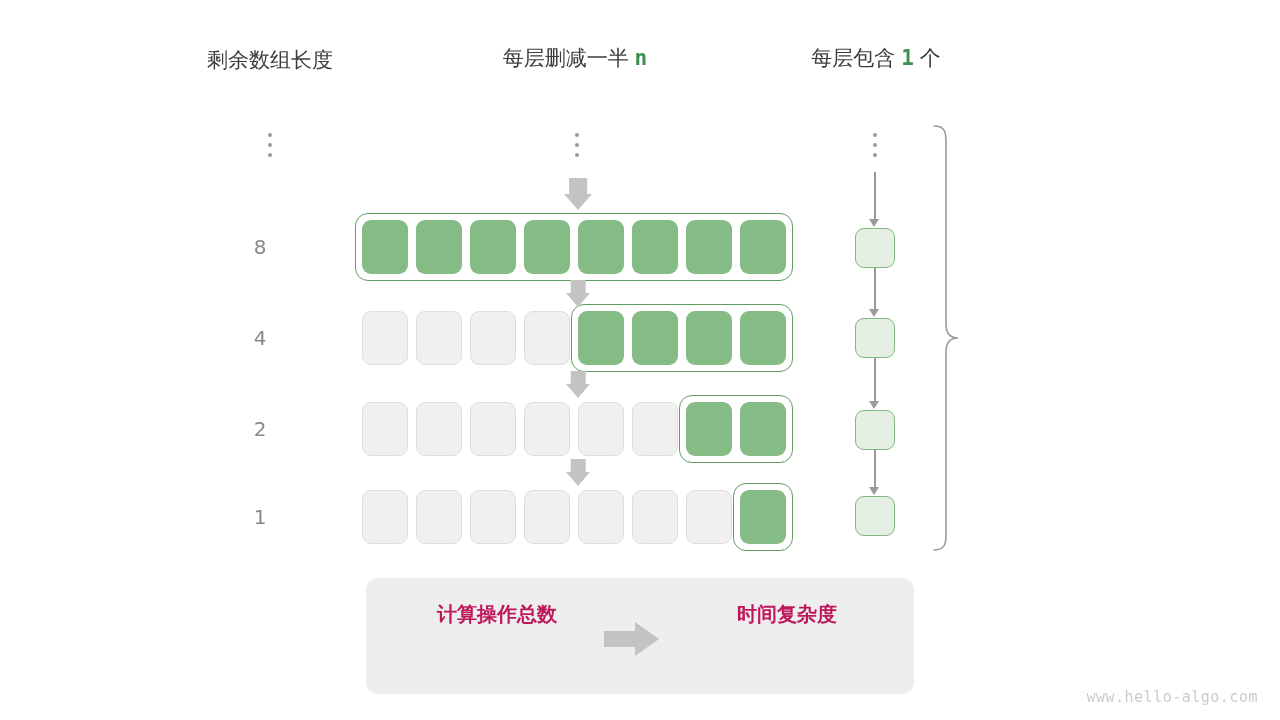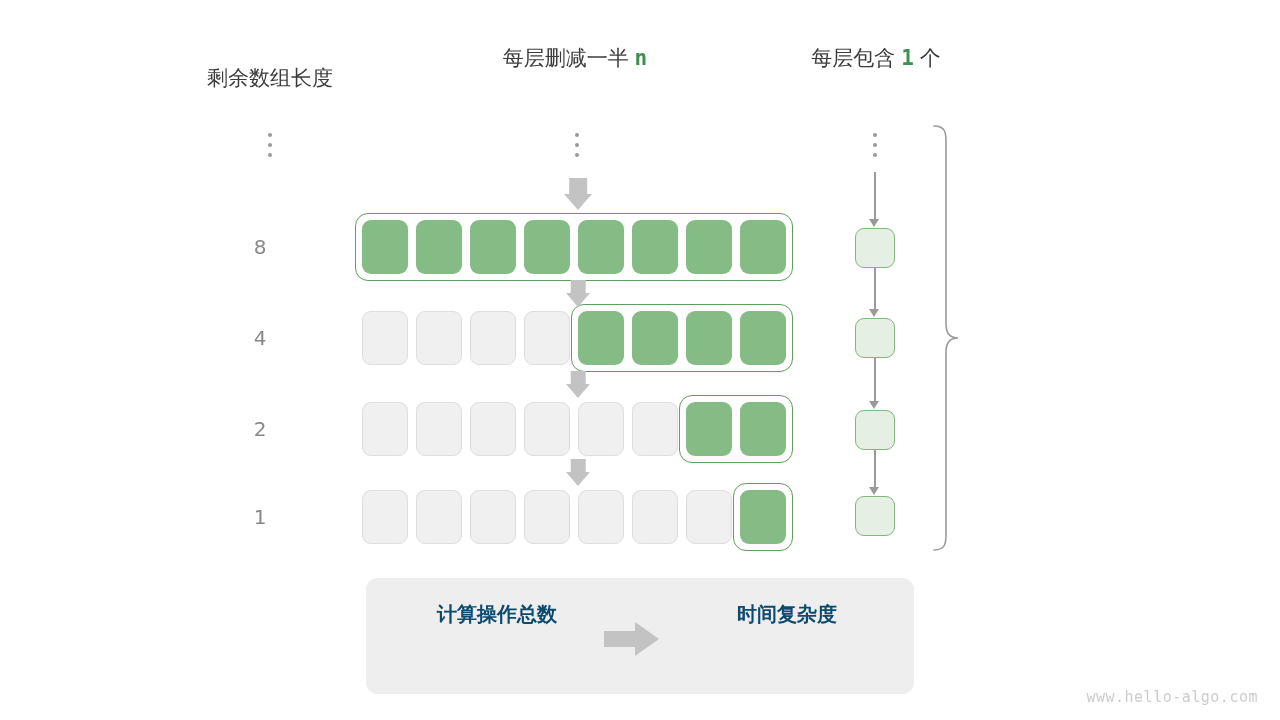--- a/index.html
+++ b/index.html
@@ -18,21 +18,21 @@
   
   .hdr {
     position: absolute;
     text-align: center;
     font-size: 21px;
     line-height: 31px;
     color: #3c3c3c;
     white-space: nowrap;
     font-weight: 400;
   }
-  .hdr-left  { left: 150px; top: 62px;  width: 240px; }
+  .hdr-left  { left: 150px; top: 44px;  width: 240px; }
   .hdr-mid   { left: 455px; top: 42px;  width: 240px; }
   .hdr-right { left: 756px; top: 42px;  width: 240px; text-align: center; }
   .accent { color: #3f8f4e; font-weight: bold; font-family: "DejaVu Sans Mono", monospace; }
 
   
   .dots {
     position: absolute;
     width: 14px;
     display: flex; flex-direction: column; align-items: center;
     gap: 6px;
@@ -125,21 +125,21 @@
   .summary {
     position: absolute; left: 366px; top: 578px;
     width: 548px; height: 116px;
     background: #eeeeee;
     border-radius: 12px;
   }
   .sum-col { position: absolute; top: 20px; text-align: center; width: 230px; }
   .sum-left  { left: 16px; }
   .sum-right { left: 306px; }
   .sum-title {
-    font-size: 20px; font-weight: bold; color: #0c4a6e;
+    font-size: 20px; font-weight: bold; color: #be185d;
     line-height: 32px; white-space: nowrap;
   }
   .sum-val {
     font-size: 21px; font-weight: bold; line-height: 36px;
     font-family: "DejaVu Sans Mono", monospace; white-space: nowrap;
   }
   .sum-val.green { color: #3f8f4e; }
   .sum-val.teal  { color: #2e8b7f; font-family: "Liberation Sans", sans-serif; }
   .sum-val.teal .mono { font-family: "DejaVu Sans Mono", monospace; }
   .sum-arrow {

